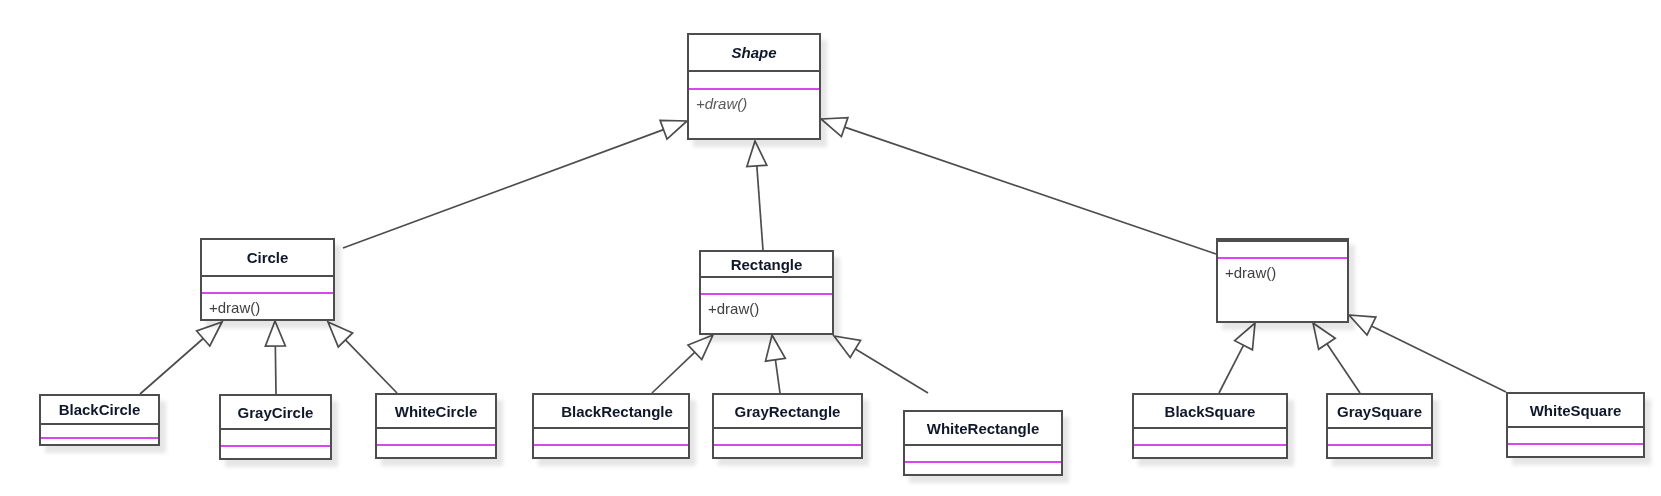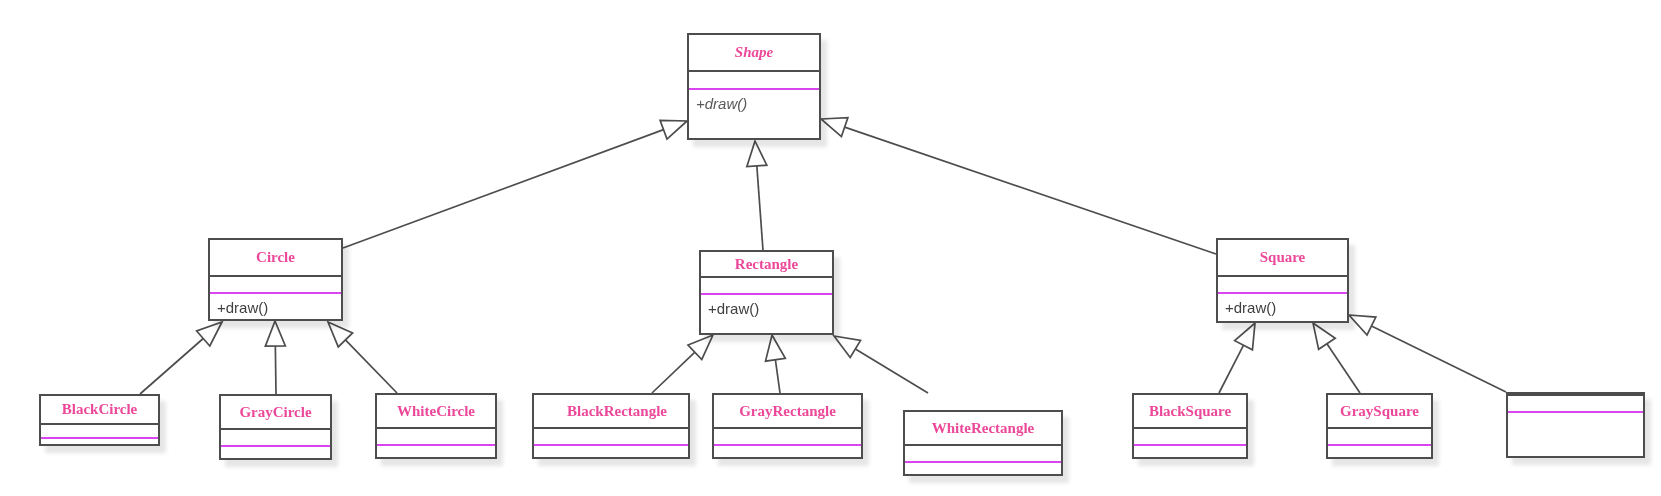--- a/index.html
+++ b/index.html
@@ -24,25 +24,24 @@
     box-shadow: 6px 7px 4px rgba(0,0,0,0.10);
     display: flex;
     flex-direction: column;
   }
   .cb-title {
     display: flex;
     align-items: center;
     justify-content: center;
     font-weight: bold;
     font-size: 15px;
-    color: #ec4899;
+    color: #0f172a;
     box-sizing: border-box;
     white-space: nowrap;
     overflow: hidden;
-    font-family: Liberation Serif, serif;
   }
   .cb-attrs {
     box-sizing: border-box;
     border-top: 2px solid #4d4d4d;
   }
   .cb-methods {
     flex: 1;
     box-sizing: border-box;
     border-top: 2px solid #d946ef;
     font-size: 15px;
@@ -111,36 +110,35 @@
       </g>
     </svg>
   <div id="box-container">
       <div class="class-box abstract" style="left: 687px; top: 33px; width: 134px; height: 107px;">
         <div class="cb-title" style="height: 35px;">Shape</div>
         <div class="cb-attrs" style="height: 18px;"></div>
         <div class="cb-methods">
           <div>+draw()</div>
         </div>
       </div>
-      <div class="class-box" style="left: 208px; top: 238px; width: 135px; height: 83px;">
+      <div class="class-box" style="left: 200px; top: 238px; width: 135px; height: 83px;">
         <div class="cb-title" style="height: 35px;">Circle</div>
         <div class="cb-attrs" style="height: 17px;"></div>
         <div class="cb-methods">
           <div>+draw()</div>
         </div>
       </div>
       <div class="class-box" style="left: 699px; top: 250px; width: 135px; height: 85px;">
         <div class="cb-title" style="height: 24px;">Rectangle</div>
         <div class="cb-attrs" style="height: 17px;"></div>
         <div class="cb-methods">
           <div>+draw()</div>
         </div>
       </div>
       <div class="class-box" style="left: 1216px; top: 238px; width: 133px; height: 85px;">
-        <div class="cb-title" style="height: 35px;">Square</div>
         <div class="cb-attrs" style="height: 17px;"></div>
         <div class="cb-methods">
           <div>+draw()</div>
         </div>
       </div>
       <div class="class-box" style="left: 39px; top: 394px; width: 121px; height: 52px;">
         <div class="cb-title" style="height: 32px;">BlackCircle</div>
         <div class="cb-attrs" style="height: 17px;"></div>
         <div class="cb-methods"></div>
       </div>
@@ -162,28 +160,29 @@
       <div class="class-box" style="left: 712px; top: 393px; width: 151px; height: 66px;">
         <div class="cb-title" style="height: 32px;">GrayRectangle</div>
         <div class="cb-attrs" style="height: 17px;"></div>
         <div class="cb-methods"></div>
       </div>
       <div class="class-box" style="left: 903px; top: 393px; width: 160px; height: 66px; margin-top: 17px;">
         <div class="cb-title" style="height: 32px;">WhiteRectangle</div>
         <div class="cb-attrs" style="height: 17px;"></div>
         <div class="cb-methods"></div>
       </div>
-      <div class="class-box" style="left: 1132px; top: 393px; width: 116px; height: 66px;">
+      <div class="class-box" style="left: 1132px; top: 393px; width: 156px; height: 66px;">
         <div class="cb-title" style="height: 32px;">BlackSquare</div>
         <div class="cb-attrs" style="height: 17px;"></div>
         <div class="cb-methods"></div>
       </div>
       <div class="class-box" style="left: 1326px; top: 393px; width: 107px; height: 66px; text-align: center;">
         <div class="cb-title" style="height: 32px;">GraySquare</div>
         <div class="cb-attrs" style="height: 17px;"></div>
         <div class="cb-methods"></div>
       </div>
       <div class="class-box" style="left: 1506px; top: 392px; width: 139px; height: 66px;">
+        <div class="cb-title" style="height: 32px;">WhiteSquare</div>
         <div class="cb-attrs" style="height: 17px;"></div>
         <div class="cb-methods"></div>
       </div>
     </div>
 </div>
 
 </body></html>

